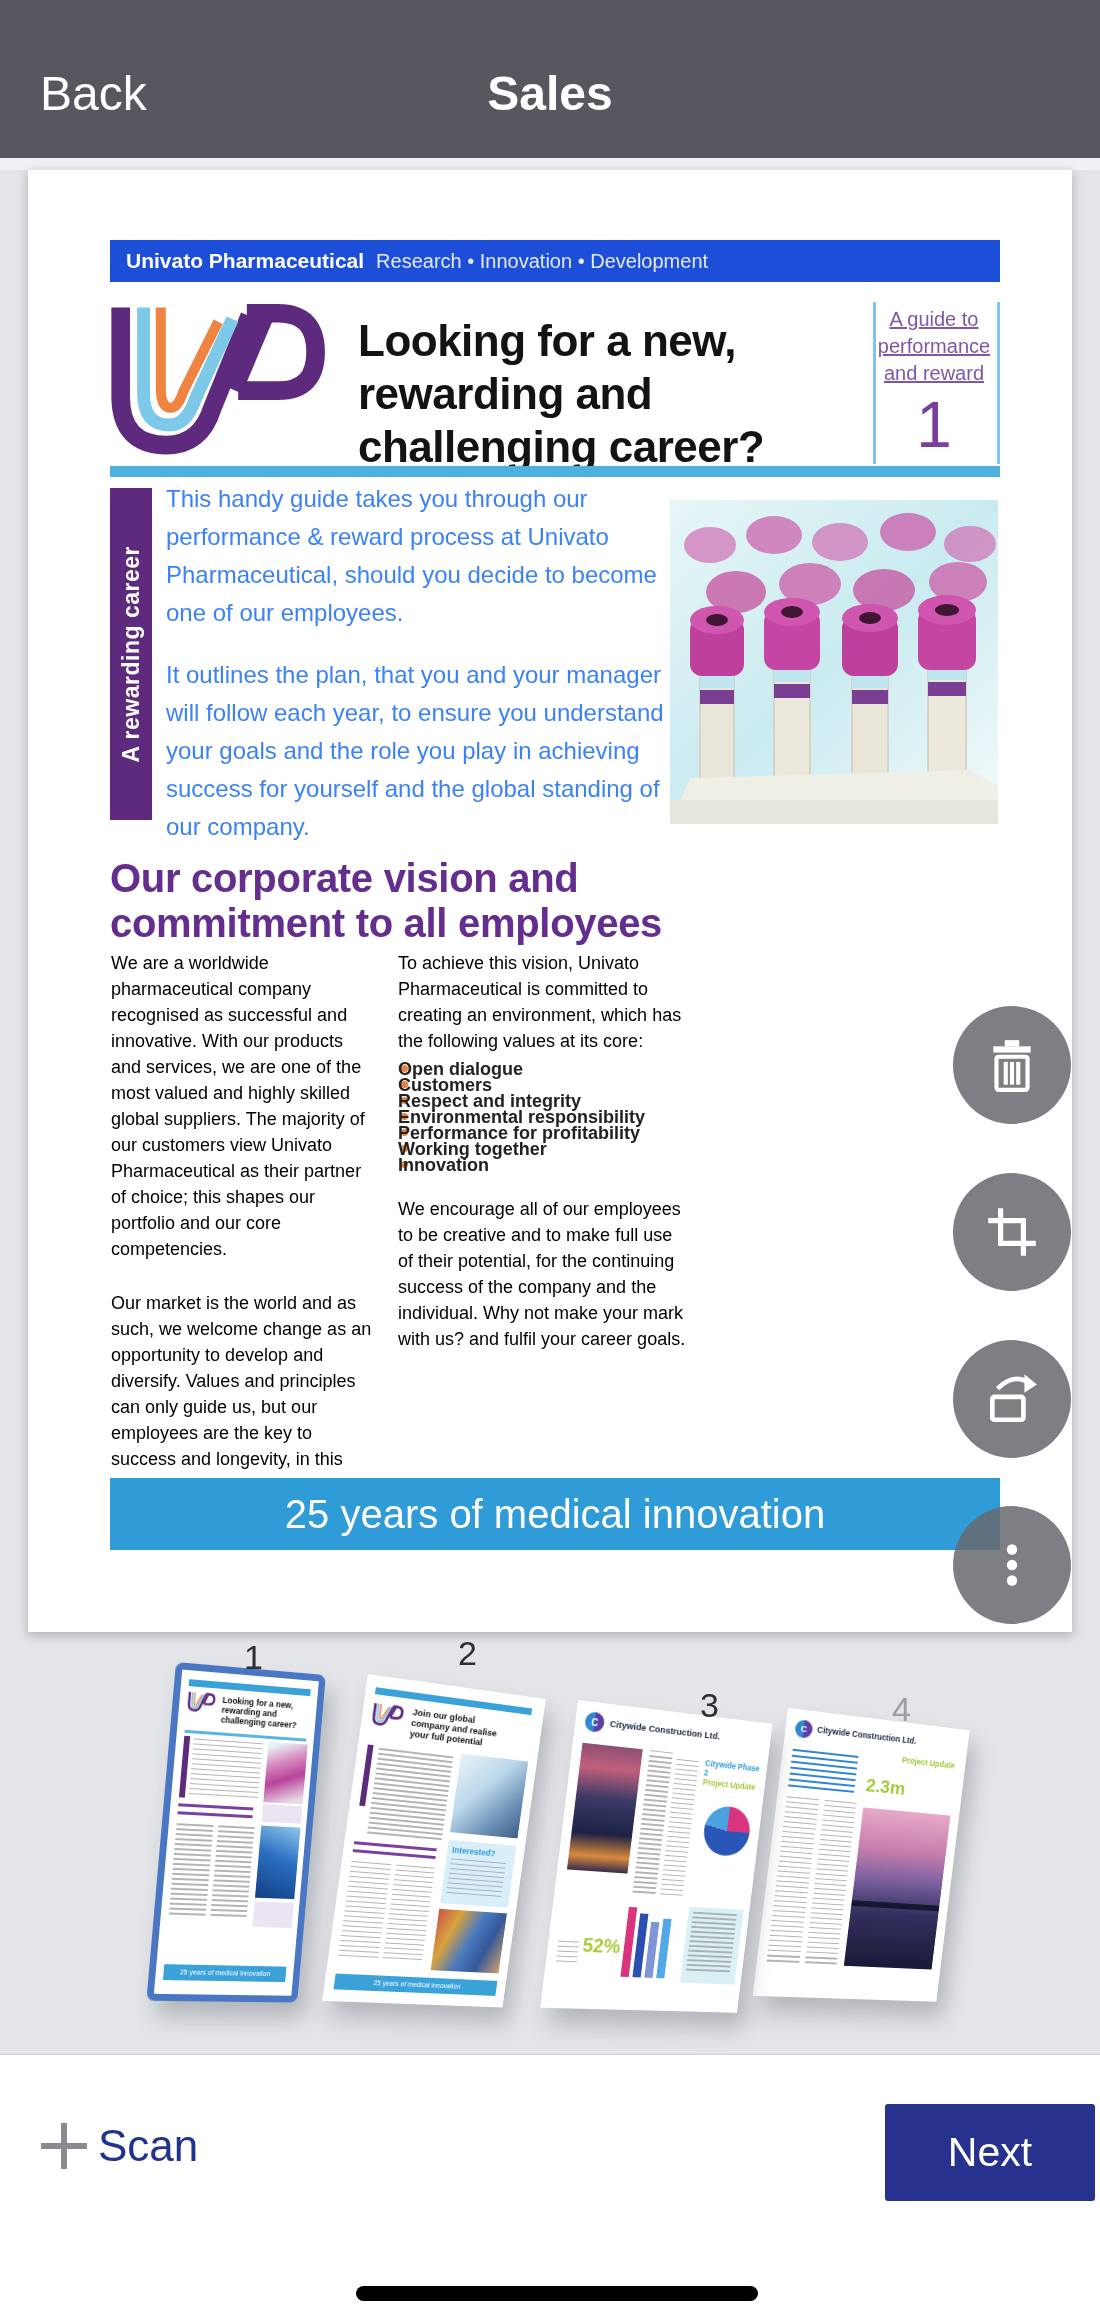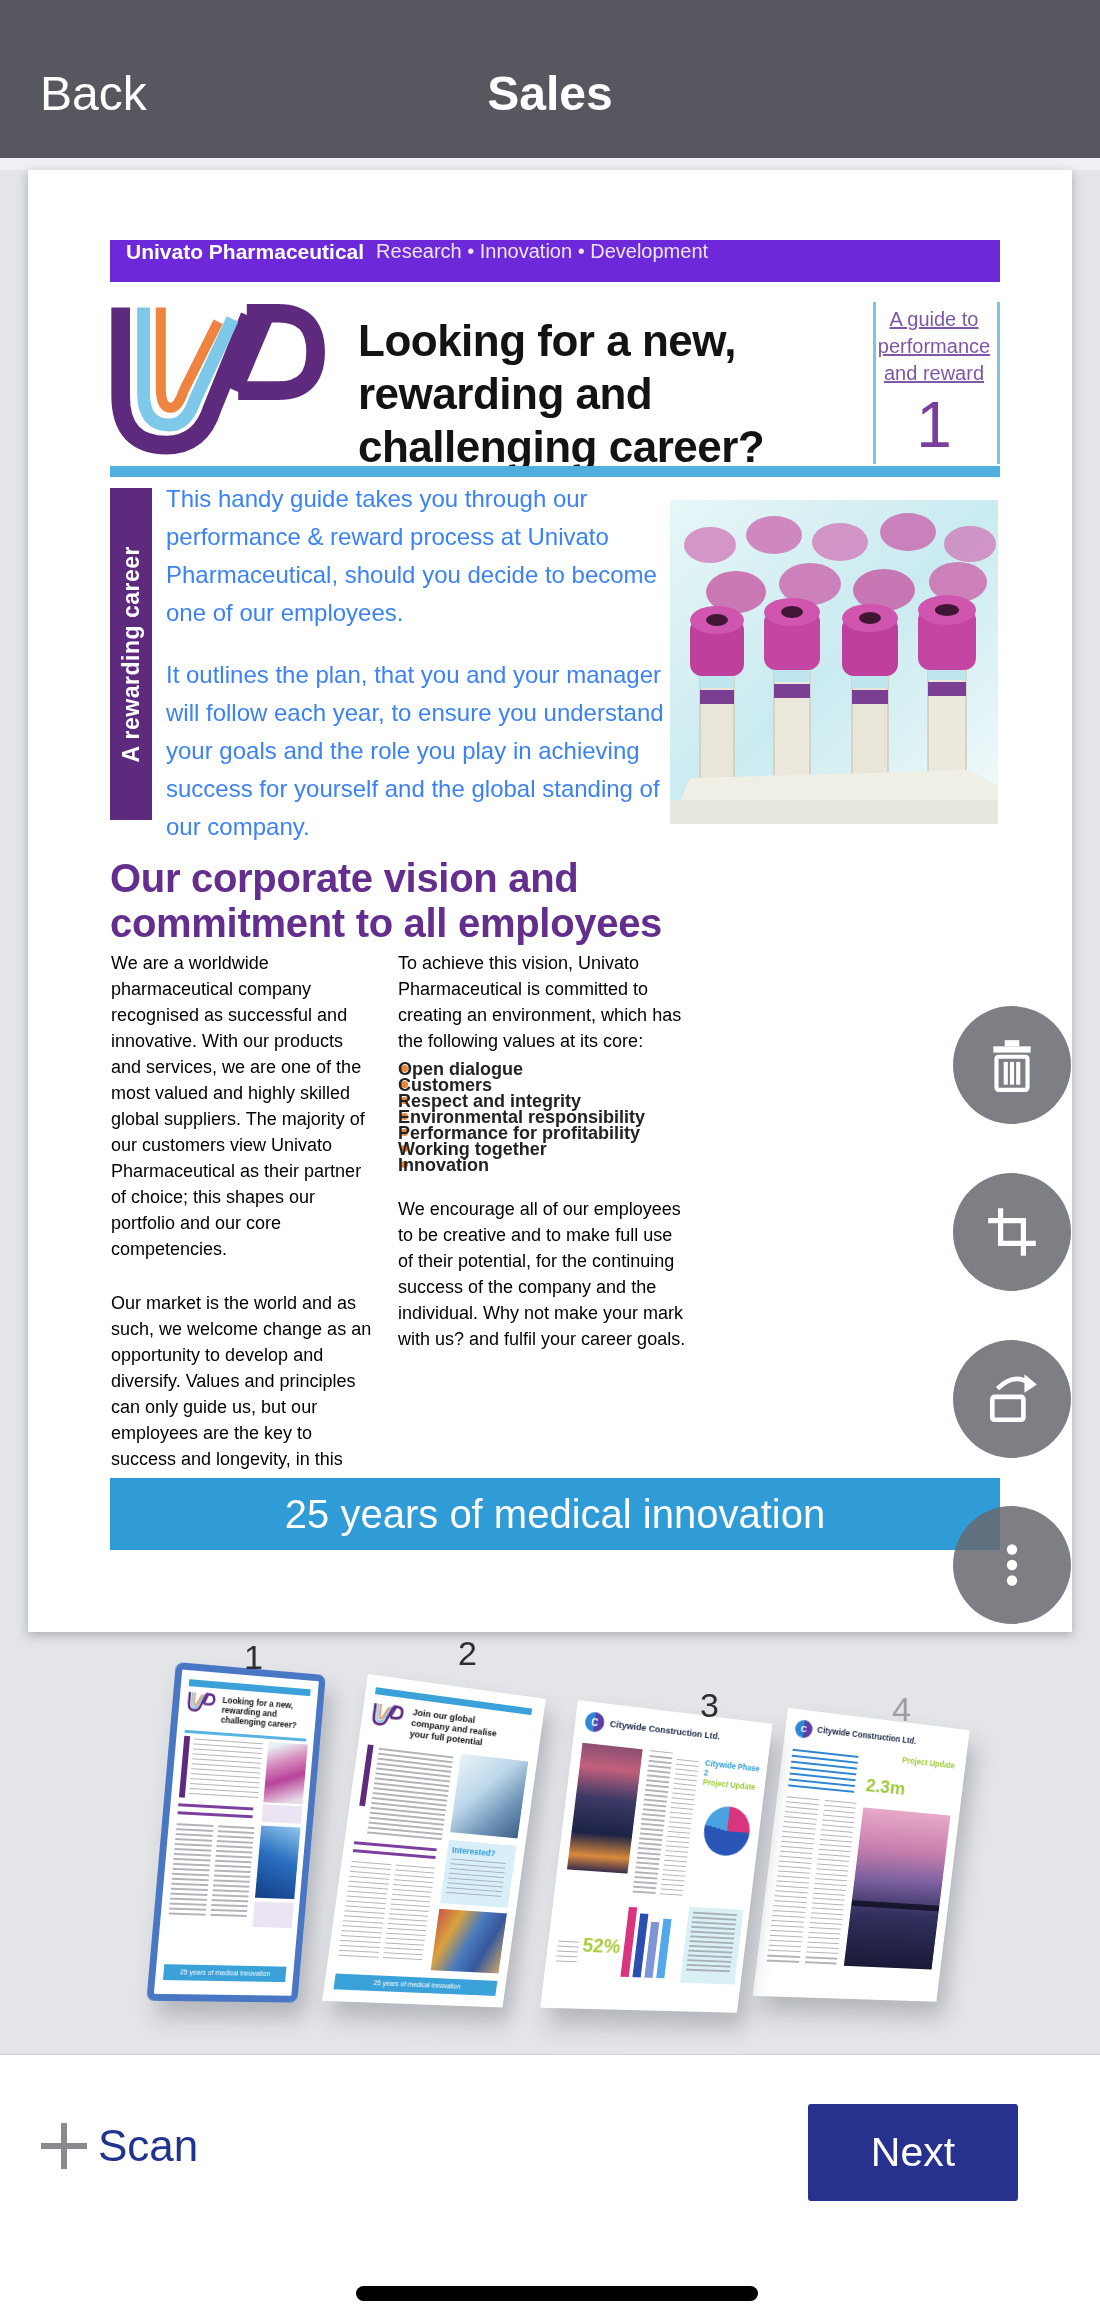--- a/index.html
+++ b/index.html
@@ -9,21 +9,21 @@
   
   .topbar{position:absolute;left:0;top:0;width:1100px;height:158px;background:#56575f;z-index:40;}
   .back-label{position:absolute;left:40px;top:66px;font-size:48px;color:#fff;font-weight:400;}
   .edit-title{position:absolute;left:0;top:66px;width:100%;text-align:center;font-size:48px;color:#fff;font-weight:700;}
   .topbar-glow{position:absolute;left:0;top:158px;width:1100px;height:12px;background:#f0f1f4;z-index:5;}
 
   
   .page{position:absolute;left:28px;top:170px;width:1044px;height:1462px;background:#fff;
         box-shadow:0 3px 10px rgba(60,64,72,.35);z-index:10;}
   .page *{position:absolute;}
-  .brandbar{left:82px;top:70px;width:890px;height:42px;background:#6d28d9;display:flex;align-items:flex-start;padding-left:16px;}
+  .brandbar{left:82px;top:70px;width:890px;height:42px;background:#1d4ed8;display:flex;align-items:center;padding-left:16px;}
   .brandbar span{position:static;}
   .brand-name{color:#fff;font-weight:700;font-size:21px;}
   .brand-tagline{color:rgba(255,255,255,.88);font-size:20px;margin-left:12px;}
   .doc-title{left:330px;top:144px;width:540px;font-size:44px;line-height:53px;font-weight:700;color:#131313;letter-spacing:-.5px;}
   .doc-title div{position:static;}
   .guide-line{top:132px;width:3px;height:162px;background:#7fc4e8;}
   .guide-text{left:848px;top:136px;width:116px;text-align:center;font-size:20px;line-height:27px;color:#7e57a8;}
   .guide-text div{position:static;text-decoration:underline;}
   .guide-number{left:848px;top:218px;width:116px;text-align:center;font-size:64px;color:#7a3f9d;font-weight:400;}
   .blue-rule{left:82px;top:296px;width:890px;height:11px;background:#4fb0e0;}
@@ -64,21 +64,21 @@
   .tl-purple{background:repeating-linear-gradient(to bottom,#7b3fa0 0 3px,transparent 3px 8px);}
   .tl-blue{background:repeating-linear-gradient(to bottom,#2f86d2 0 2px,transparent 2px 6px);}
   .mini-banner{background:#3ba2d9;color:#fff;font-size:7px;line-height:16px;text-align:center;overflow:hidden;white-space:nowrap;}
   .mini-title{font-weight:700;color:#111;}
   .clogo{border-radius:50%;display:flex;align-items:center;justify-content:center;color:#fff;font-weight:700;}
 
   
   .bottombar{position:absolute;left:0;top:2054px;width:1100px;height:267px;background:#fff;border-top:1px solid #cfd1d5;z-index:40;}
   .scan-button{position:absolute;left:36px;top:2118px;display:flex;align-items:center;z-index:41;}
   .scan-label{font-size:44px;color:#20338e;font-weight:500;margin-left:6px;}
-  .next-button{position:absolute;left:808px;top:2104px;width:210px;height:97px;background:#27328f;border-radius:3px;
+  .next-button{position:absolute;left:885px;top:2104px;width:210px;height:97px;background:#27328f;border-radius:3px;
                color:#fff;font-size:41px;display:flex;align-items:center;justify-content:center;z-index:41;}
   .home-indicator{position:absolute;left:356px;top:2286px;width:402px;height:15px;background:#000;border-radius:8px;z-index:41;}
 </style>
 </head>
 <body>
 
 <svg width="0" height="0" style="position:absolute">
   <defs>
     <symbol id="uplogo" viewBox="0 0 160 120">
       <path d="M10,8 V70 Q10,104 42,104 Q66,104 74,78 L100,14" stroke="#5e2a7d" stroke-width="13" fill="none"></path>

